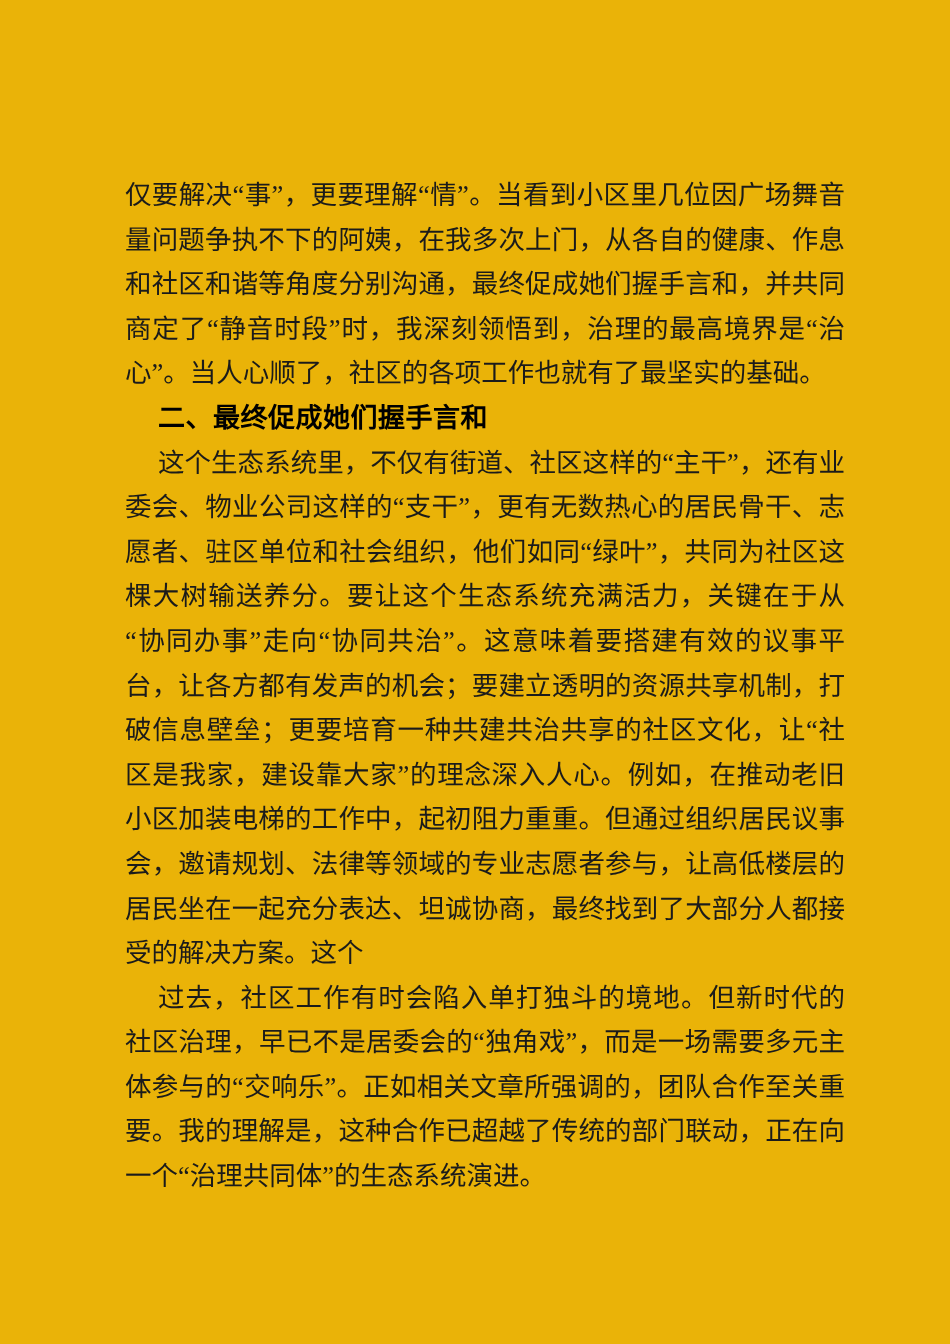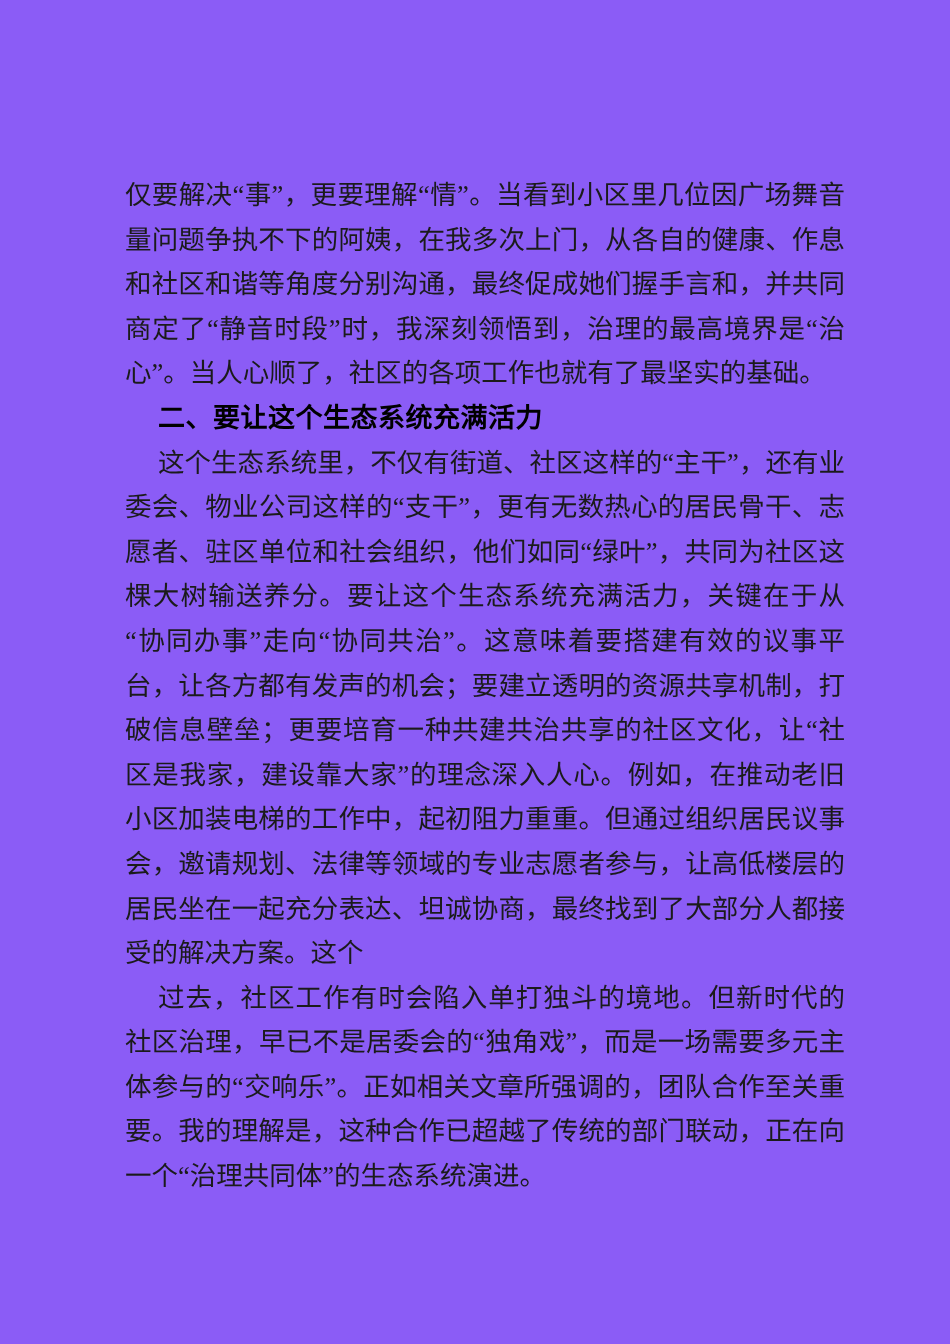--- a/index.html
+++ b/index.html
@@ -4,21 +4,21 @@
 <style>
   html, body {
     margin: 0;
     padding: 0;
     background: #ffffff;
   }
   .page {
     position: relative;
     width: 950px;
     height: 1344px;
-    background: #8b5cf6;
+    background: #eab308;
     overflow: hidden;
     box-sizing: border-box;
     padding: 173px 105px 0 125px;
   }
   .doc {
     width: 720px;
     color: #1b1b1b;
     font-family: "Liberation Serif", "DejaVu Serif", serif;
     font-size: 26.5px;
     line-height: 44.6px;
@@ -42,17 +42,17 @@
     text-indent: 33px;
     letter-spacing: 0.5px;
   }
 </style>
 </head>
 <body>
 
 <div class="page">
   <div class="doc">
     <p>仅要解决“事”，更要理解“情”。当看到小区里几位因广场舞音量问题争执不下的阿姨，在我多次上门，从各自的健康、作息和社区和谐等角度分别沟通，最终促成她们握手言和，并共同商定了“静音时段”时，我深刻领悟到，治理的最高境界是“治心”。当人心顺了，社区的各项工作也就有了最坚实的基础。</p>
-    <h2 class="section-heading">二、要让这个生态系统充满活力</h2>
+    <h2 class="section-heading">二、最终促成她们握手言和</h2>
     <p class="para-indent">这个生态系统里，不仅有街道、社区这样的“主干”，还有业委会、物业公司这样的“支干”，更有无数热心的居民骨干、志愿者、驻区单位和社会组织，他们如同“绿叶”，共同为社区这棵大树输送养分。要让这个生态系统充满活力，关键在于从“协同办事”走向“协同共治”。这意味着要搭建有效的议事平台，让各方都有发声的机会；要建立透明的资源共享机制，打破信息壁垒；更要培育一种共建共治共享的社区文化，让“社区是我家，建设靠大家”的理念深入人心。例如，在推动老旧小区加装电梯的工作中，起初阻力重重。但通过组织居民议事会，邀请规划、法律等领域的专业志愿者参与，让高低楼层的居民坐在一起充分表达、坦诚协商，最终找到了大部分人都接受的解决方案。这个</p>
     <p class="para-indent">过去，社区工作有时会陷入单打独斗的境地。但新时代的社区治理，早已不是居委会的“独角戏”，而是一场需要多元主体参与的“交响乐”。正如相关文章所强调的，团队合作至关重要。我的理解是，这种合作已超越了传统的部门联动，正在向一个“治理共同体”的生态系统演进。</p>
   </div>
 </div>
 
 </body></html>

